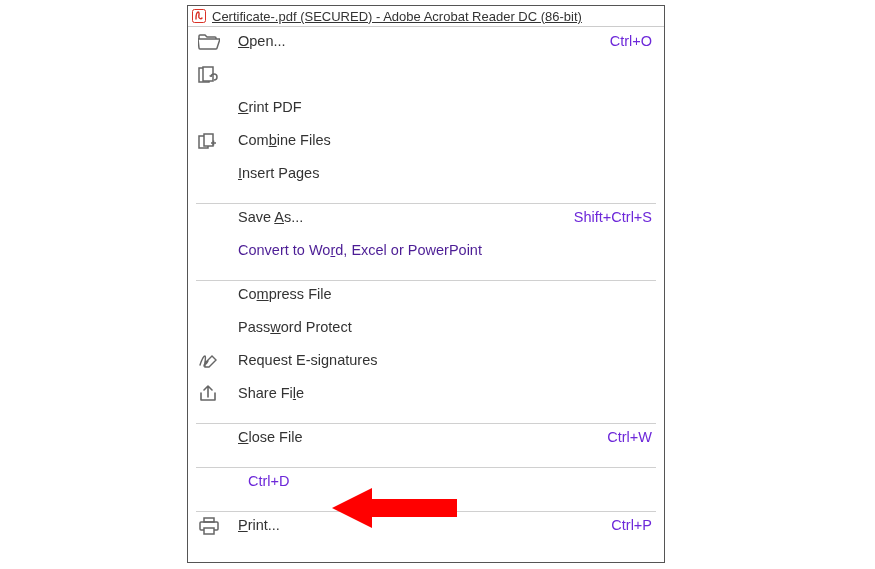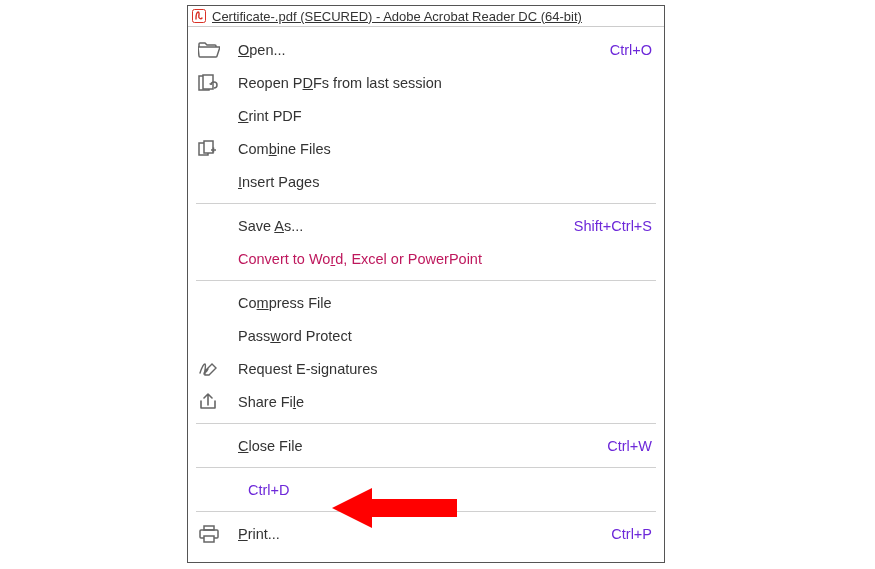--- a/index.html
+++ b/index.html
@@ -39,26 +39,26 @@
     display:flex;align-items:center;justify-content:center;
   }
   .titlebar .title-text { text-decoration: underline; }
   .menu-body {
     flex: 1;
     padding: 6px 0 6px 0;
     overflow: hidden;
   }
   .menu-item {
     display: flex;
-    align-items: center;
+    align-items: flex-start;
     height: 33px;
     padding: 0 12px 0 10px;
   }
   .menu-item.disabled .label,
-  .menu-item.disabled .shortcut { color: #be185d; }
+  .menu-item.disabled .shortcut { color: #4c1d95; }
   .icon-slot {
     width: 40px;
     display: flex;
     align-items: center;
     justify-content: flex-start;
   }
   .icon-slot svg { display:block; }
   .label {
     flex: 1;
     color: #333;
@@ -88,21 +88,21 @@
 <body>
 
 <div class="window">
   <div class="titlebar">
     <span class="logo">
       <svg width="14" height="14" viewBox="0 0 14 14">
         <rect x="0.5" y="0.5" width="13" height="13" rx="2" fill="#fff" stroke="#d93025"></rect>
         <path d="M4 10 C4 6 5 3 6.3 3 C7.2 3 7.2 5 6.8 7 C6.3 9.5 9 10.5 10 9" stroke="#d93025" stroke-width="1.4" fill="none" stroke-linecap="round"></path>
       </svg>
     </span>
-    <span class="title-text">Certificate-.pdf (SECURED) - Adobe Acrobat Reader DC (64-bit)</span>
+    <span class="title-text">Certificate-.pdf (SECURED) - Adobe Acrobat Reader DC (86-bit)</span>
   </div>
 
   <div class="menu-body">
 
     <div class="menu-item">
       <span class="icon-slot">
         <svg width="22" height="18" viewBox="0 0 22 18">
             <path d="M1 5 V3 a1 1 0 0 1 1-1 h5 l2 2 h8 a1 1 0 0 1 1 1 v1 H1z M0 6 h20 l2 0 -3 9 a1 1 0 0 1 -1 1 H2 a1 1 0 0 1 -1 -1 z" fill="none" stroke="#666" stroke-width="1.5"></path>
           </svg>
       </span>
@@ -112,21 +112,20 @@
 
     <div class="menu-item">
       <span class="icon-slot">
         <svg width="22" height="18" viewBox="0 0 22 18">
           <rect x="1" y="2" width="10" height="14" fill="none" stroke="#666" stroke-width="1.5"></rect>
           <rect x="5" y="1" width="10" height="14" fill="#fff" stroke="#666" stroke-width="1.5"></rect>
           <path d="M13 11 a3 3 0 1 1 3 3" fill="none" stroke="#666" stroke-width="1.5"></path>
           <path d="M11 10 l2 1 l-0.5 -2.2z" fill="#666"></path>
         </svg>
       </span>
-      <span class="label"><span>Reopen P</span><span class="mn">D</span><span>Fs from last session</span></span>
       <span class="shortcut"></span>
     </div>
 
     <div class="menu-item">
       <span class="icon-slot"></span>
       <span class="label"><span></span><span class="mn">C</span><span>rint PDF</span></span>
       <span class="shortcut"></span>
     </div>
 
     <div class="menu-item">

